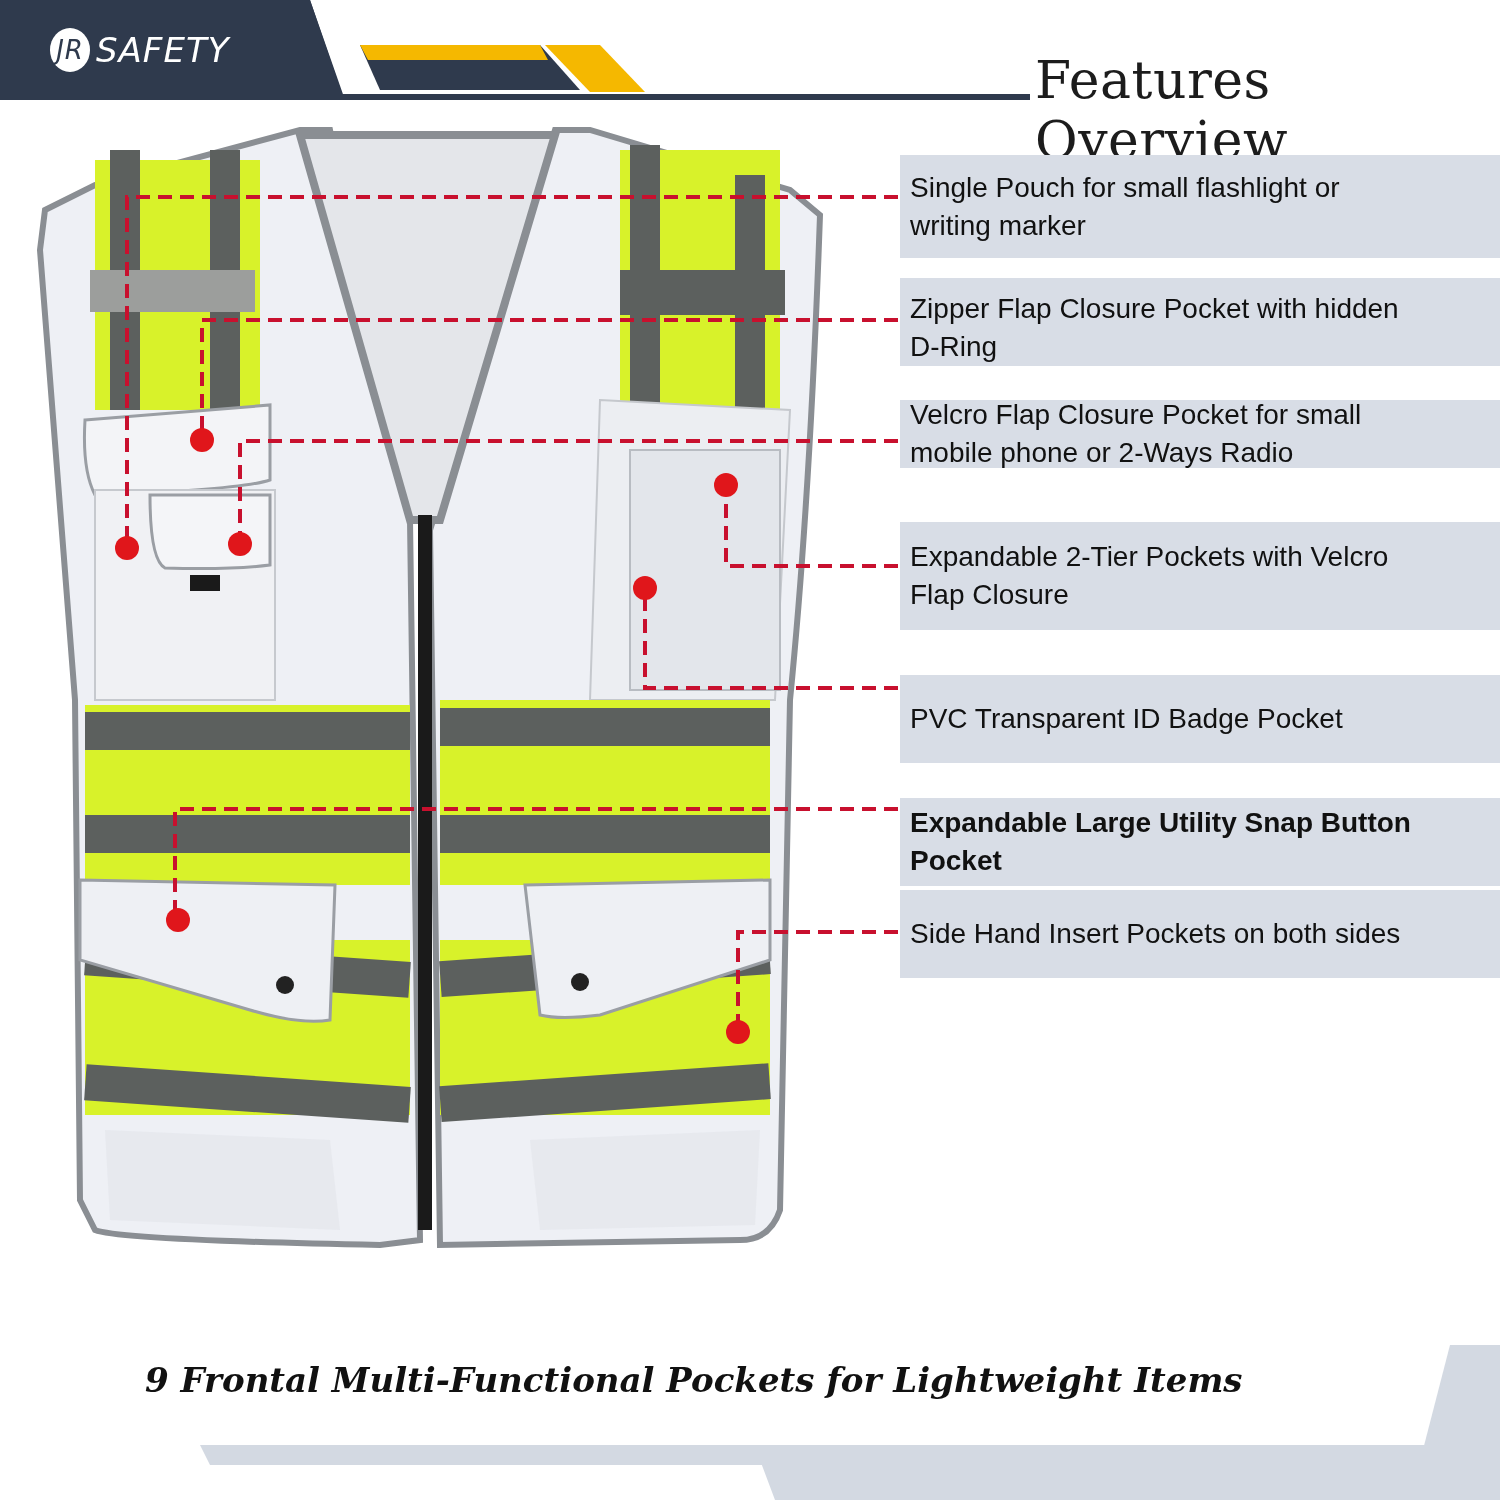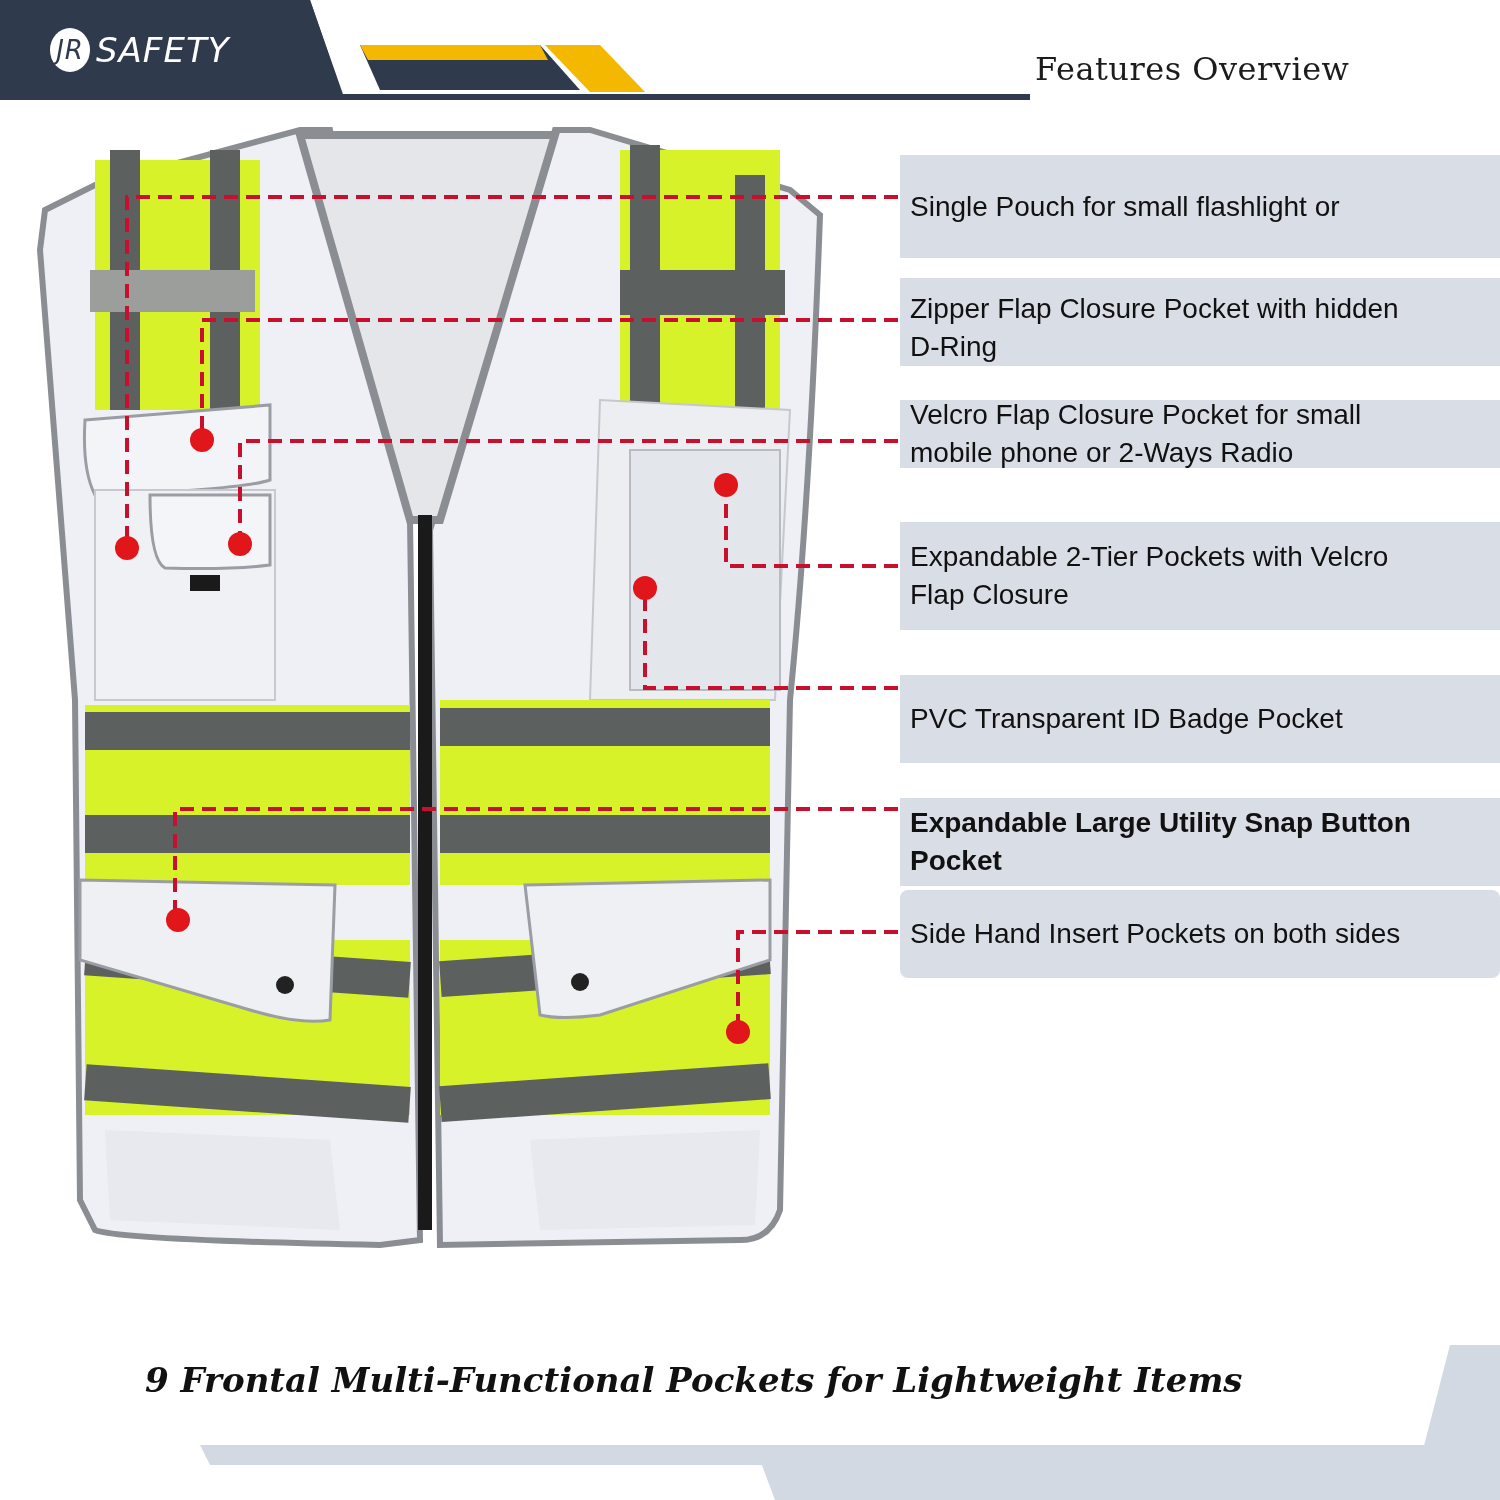--- a/index.html
+++ b/index.html
@@ -1,20 +1,20 @@
 <!DOCTYPE html>
 <html><head>
 <meta charset="utf-8">
 <style>
   html, body { margin:0; padding:0; }
   body { width:1500px; height:1500px; background:#ffffff; position:relative; overflow:hidden; font-family:"Liberation Sans", sans-serif; }
   .abs { position:absolute; }
   .logo { left:50px; top:28px; color:#fff; font-family:"DejaVu Sans", sans-serif; font-weight:normal; font-style:italic; font-size:34px; letter-spacing:1px; display:flex; align-items:center; gap:6px; }
   .logo-mark { width:40px; height:44px; border-radius:50% 50% 50% 50%; background:#fff; color:#2f3a4d; font-size:26px; display:flex; align-items:center; justify-content:center; font-style:italic; }
-  .title { left:1035px; top:50px; font-family:"DejaVu Serif", serif; font-size:32px; color:#1c1c1c; letter-spacing:0.5px; }
+  .title { left:1035px; top:50px; font-family:"DejaVu Serif", serif; font-size:52px; color:#1c1c1c; letter-spacing:0.5px; }
   
   .feature { left:900px; width:600px; background:#d8dde6; box-sizing:border-box; padding:0 10px; display:flex; align-items:center; font-size:28px; line-height:38px; color:#111; }
   .subtitle { left:145px; top:1360px; font-family:"DejaVu Serif", serif; font-style:italic; font-weight:bold; font-size:34px; color:#111; letter-spacing:0px; }
   svg { position:absolute; left:0; top:0; }
 </style>
 </head>
 <body>
 
 <svg width="1500" height="1500">
 
@@ -106,20 +106,21 @@
 <div class="abs logo">
   <span class="logo-mark">JR</span>
   <span>SAFETY</span>
 </div>
 
 <div class="abs title">Features Overview</div>
 
 <div class="abs feature" style="top:155px;height:103px;">
   <div>
       <div>Single Pouch for small flashlight or</div>
+      <div>writing marker</div>
     </div>
 </div>
 <div class="abs feature" style="top:278px;height:88px;align-items:flex-end;">
   <div>
       <div>Zipper Flap Closure Pocket with hidden</div>
       <div>D-Ring</div>
     </div>
 </div>
 <div class="abs feature" style="top:400px;height:68px;">
   <div>
@@ -135,17 +136,17 @@
 </div>
 <div class="abs feature" style="top:675px;height:88px;">
   <div>PVC Transparent ID Badge Pocket</div>
 </div>
 <div class="abs feature" style="top:798px;height:88px;font-weight:bold;">
   <div>
       <div>Expandable Large Utility Snap Button</div>
       <div>Pocket</div>
     </div>
 </div>
-<div class="abs feature" style="top:890px;height:88px;border-radius:8px;">
+<div class="abs feature" style="top:890px;height:88px;">
   <div>Side Hand Insert Pockets on both sides</div>
 </div>
 
 <div class="abs subtitle">9 Frontal Multi-Functional Pockets for Lightweight Items</div>
 
 </body></html>

